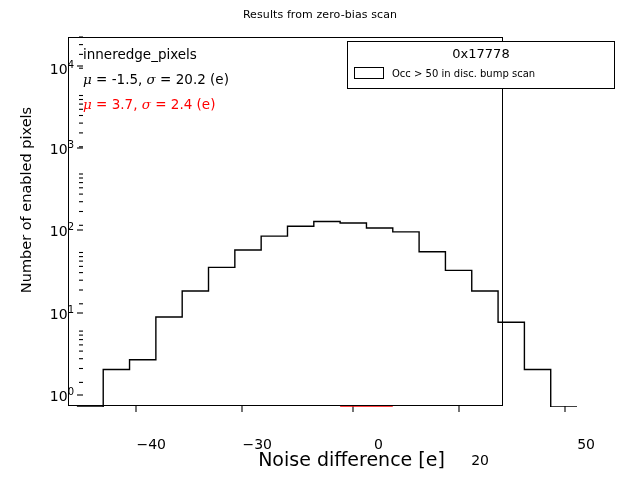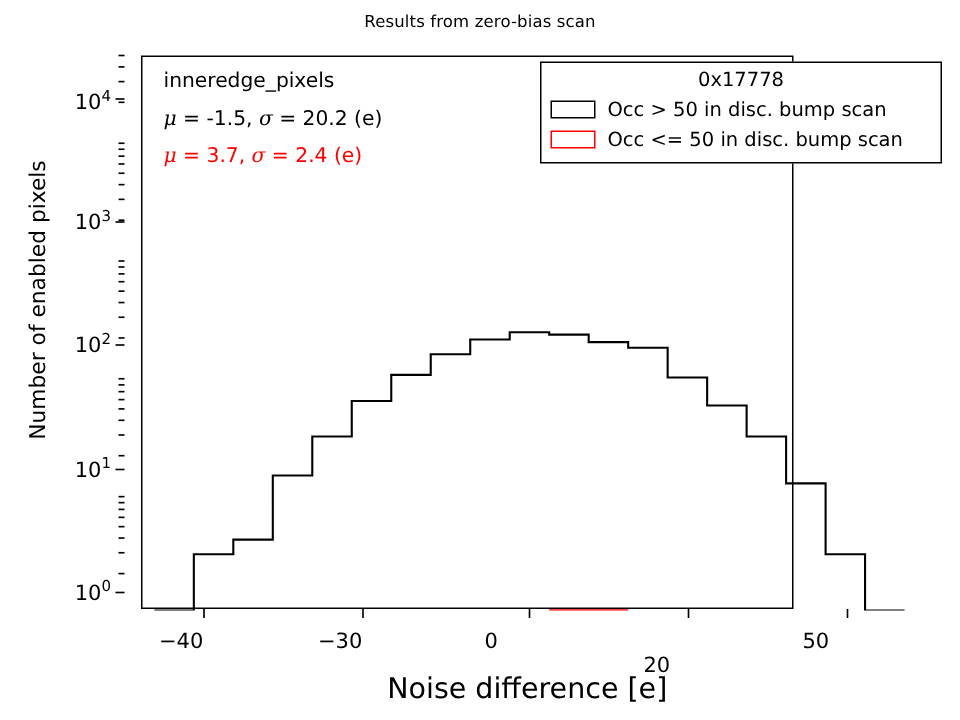--- a/index.html
+++ b/index.html
@@ -5,51 +5,51 @@
   html,body{margin:0;padding:0;}
   body{width:640px;height:480px;background:#ffffff;
        font-family:"DejaVu Sans","Liberation Sans",sans-serif;
        color:#000;overflow:hidden;}
   #fig{position:relative;width:640px;height:480px;}
 
   .title{position:absolute;left:0;top:8px;width:640px;text-align:center;
          font-size:11px;letter-spacing:.1px;}
 
   
-  .axes{position:absolute;left:94px;top:37px;width:435px;height:369px;
+  .axes{position:absolute;left:68px;top:37px;width:435px;height:369px;
         border:1.3px solid #000;box-sizing:border-box;background:transparent;}
   .plotsvg{position:absolute;left:0;top:0;width:537px;height:369px;}
 
   .ylabel{position:absolute;transform:rotate(-90deg);transform-origin:left top;
           left:18px;top:380px;width:360px;text-align:center;font-size:14.5px;}
   .xlabel{position:absolute;left:83px;top:448px;width:537px;text-align:center;
           font-size:19px;}
   .ytickwrap{position:absolute;left:0;top:0;width:640px;height:480px;}
   .ytl{position:absolute;text-align:right;width:60px;font-size:14px;
        transform:translateY(-50%);}
   .ytl sup{font-size:10px;}
 
-  .xtl{position:absolute;text-align:left;width:60px;font-size:14px;
-       transform:translateX(-50%);top:420px;}
+  .xtl{position:absolute;text-align:right;width:60px;font-size:14px;
+       transform:translateX(-50%);top:436px;}
 
   
   .ann{position:absolute;font-size:13.5px;white-space:nowrap;}
   .ann.red{color:#ff0000;}
   .ann i{font-style:italic;font-family:"DejaVu Serif","Liberation Serif",serif;}
 
   
-  .legend{position:absolute;left:360px;top:41px;width:268px;
+  .legend{position:absolute;left:347px;top:41px;width:268px;
           border:1px solid #000;background:#fff;box-sizing:border-box;
           padding:4px 6px 5px 6px;}
   .legend-title{text-align:center;font-size:13px;margin-bottom:2px;}
   .legend-row{display:flex;align-items:center;gap:8px;height:20px;}
   .swatch{width:30px;height:12px;box-sizing:border-box;background:#fff;flex:none;}
   .sw-black{border:1.4px solid #000;}
   .sw-red{border:1.4px solid #ff0000;}
-  .legend-label{font-size:13px;white-space:nowrap;}
+  .legend-label{font-size:10px;white-space:nowrap;}
 </style>
 </head>
 <body>
 
 <div id="fig">
 
   <div class="title">Results from zero-bias scan</div>
 
   <div class="ylabel">Number of enabled pixels</div>
   <div class="xlabel">Noise difference [e]</div>
@@ -140,18 +140,14 @@
       <i>μ</i><span> = 3.7, </span><i>σ</i><span> = 2.4 (e)</span>
     </div>
   </div>
 
   <div class="legend">
     <div class="legend-title">0x17778</div>
     <div class="legend-row">
       <span class="swatch sw-black"></span>
       <span class="legend-label">Occ &gt; 50 in disc. bump scan</span>
     </div>
-    <div class="legend-row">
-      <span class="swatch sw-red"></span>
-      <span class="legend-label">Occ &lt;= 50 in disc. bump scan</span>
-    </div>
   </div>
 </div>
 
 </body></html>

